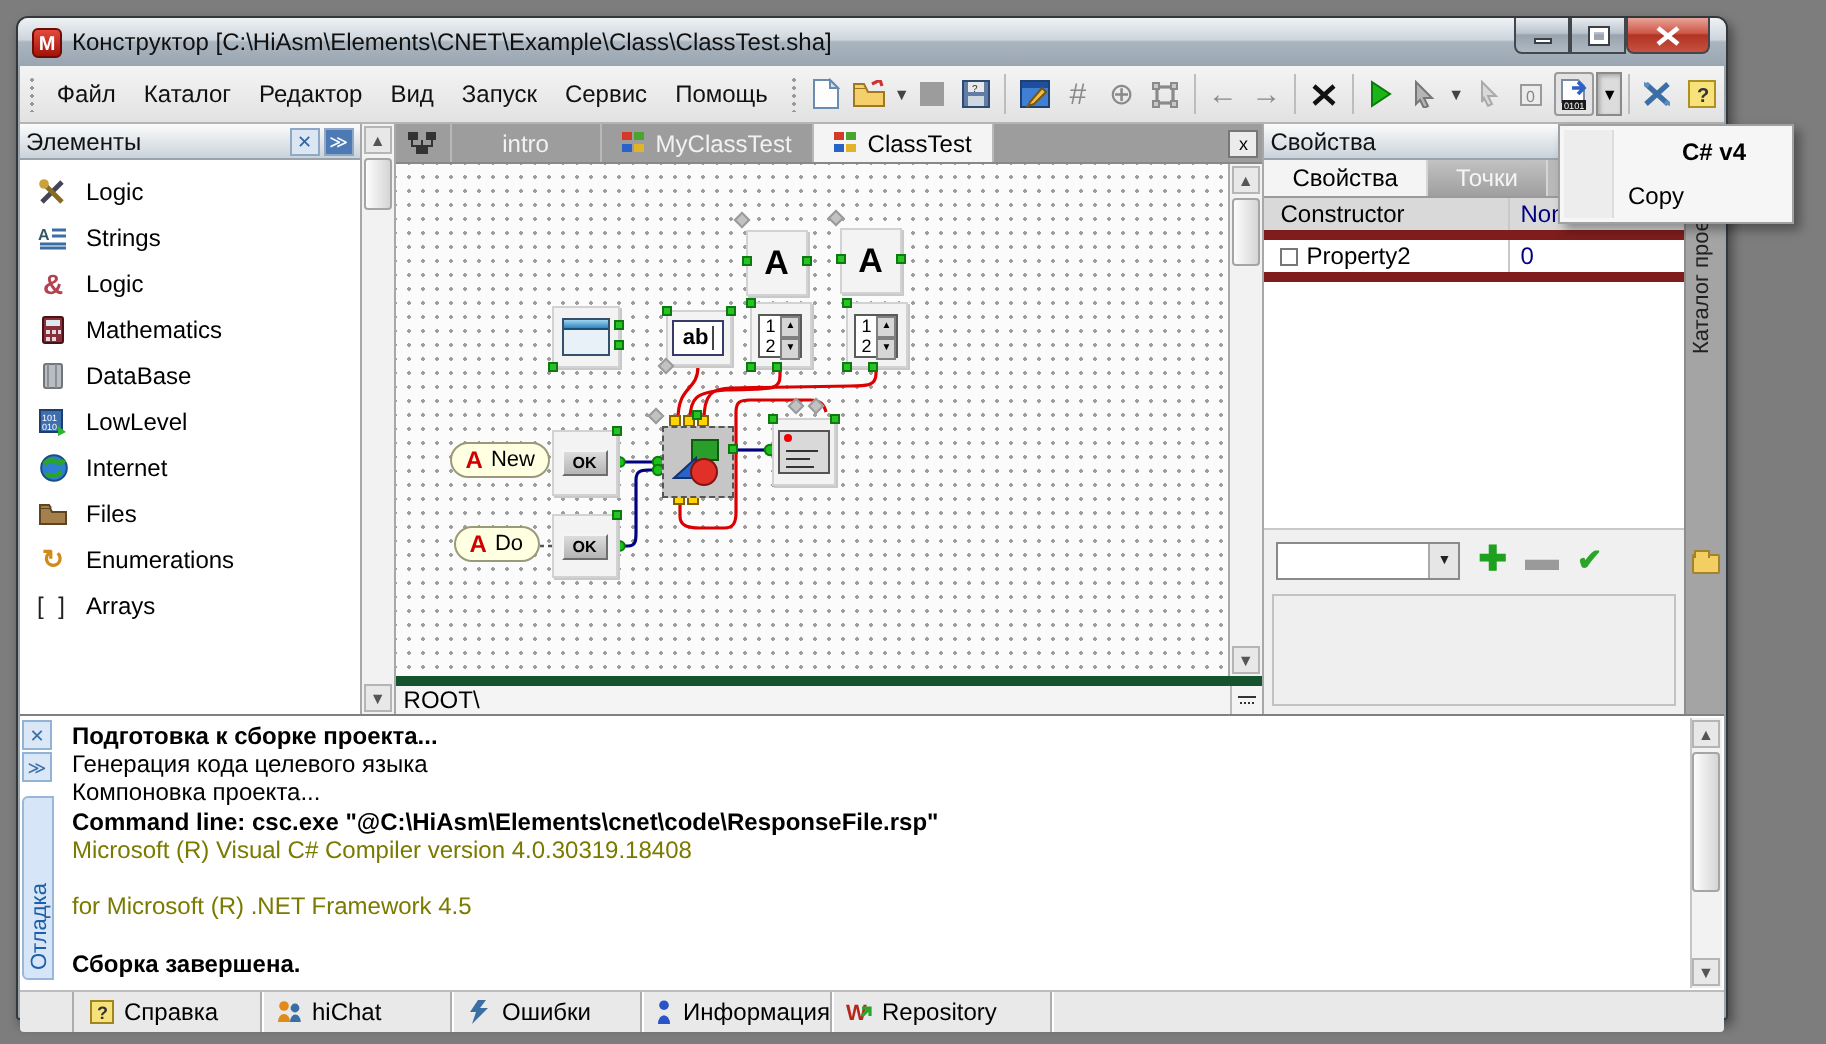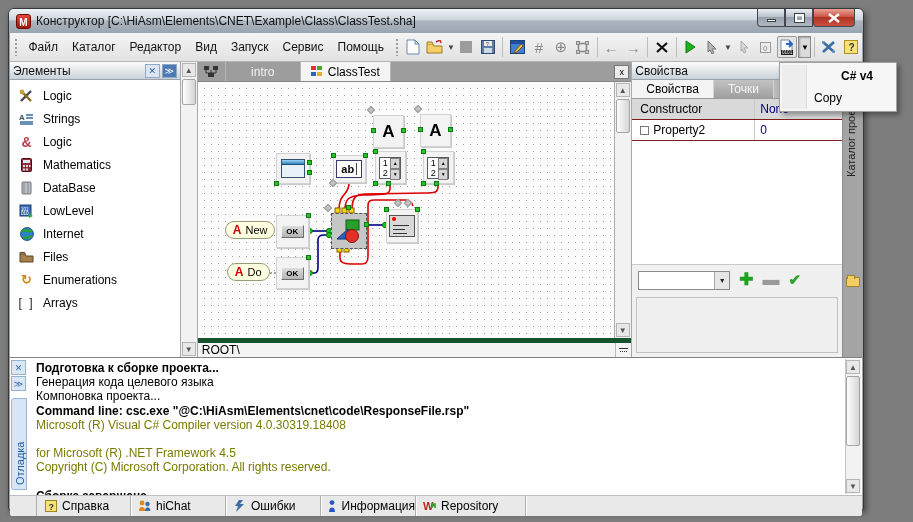--- a/index.html
+++ b/index.html
@@ -91,21 +91,21 @@
   .frmico { width:26px; height:22px; background:#d9d9d9; border:1px solid #555; position:relative;}
   .frmico .bar { height:5px; background:#3b5b80; border-bottom:1px solid #222; }
   .frmico .dot { position:absolute; left:2px; top:1px; width:4px; height:4px; border-radius:50%; background:#e00; }
   .frmico .ln { position:absolute; left:3px; height:1px; background:#333; }
 
   
   #rightpanel { width:211px; border-left:1px solid #a8a8a8; background:#f0f0f0; display:flex; flex-direction:column; }
   #prop-tabs { height:19px; display:flex; background:#b9b9b9; border-bottom:1px solid #9a9a9a;}
   .ptab { padding:2px 14px; font-size:12px; border-right:1px solid #d5d5d5; color:#f5f5f5; background:linear-gradient(#c2c2c2,#9f9f9f); }
   .ptab.active { background:#f4f4f4; color:#000; }
-  .prow { height:21px; display:flex; border-bottom:1px solid #7f1d1d; font-size:12px; align-items:center; background:#fff; }
+  .prow { height:21px; display:flex; border-bottom:5px solid #7f1d1d; font-size:12px; align-items:center; background:#fff; }
   .prow.hl { background:#d9d9d9; }
   .pname { width:123px; padding-left:8px; border-right:1px solid #c9c9c9; height:100%; display:flex; align-items:center; gap:4px; color:#000;}
   .pval { flex:1; padding-left:5px; color:#000080; }
   .cb { width:9px; height:9px; border:1px solid #777; background:#fff; }
   #prop-empty { flex:1; background:#fff; border-bottom:1px solid #c9c9c9; }
   #combo-row { height:30px; display:flex; align-items:center; padding:0 6px; gap:9px; background:#f0f0f0; }
   #combo { width:92px; height:19px; background:#fff; border:1px solid #8a8a8a; display:flex; align-items:center; }
   #combo .cbtn { margin-left:auto; width:15px; height:17px; background:#e6e6e6; border-left:1px solid #aaa; font-size:7px; display:flex; align-items:center; justify-content:center; color:#222;}
   .plus { color:#1fa11f; font-size:17px; font-weight:bold; line-height:14px;}
   .minus { color:#9a9a9a; font-size:17px; font-weight:bold; line-height:10px;}
@@ -401,20 +401,29 @@
         <div class="dtab first">
           <svg width="16" height="13">
               <rect x="1" y="1" width="5" height="4" fill="#333"></rect>
               <rect x="10" y="1" width="5" height="4" fill="#333"></rect>
               <rect x="5" y="8" width="6" height="4" fill="#333"></rect>
               <path d="M3,5 v3 h10 v-3 M8,8 v-3" stroke="#333" fill="none"></path>
             </svg>
         </div>
         <div class="dtab" style="width:75px;">
           <span>intro</span>
+        </div>
+        <div class="dtab">
+          <span class="flag">
+              <i style="background:#d43a2a;"></i>
+              <i style="background:#49a52f;"></i>
+              <i style="background:#2a63c8;"></i>
+              <i style="background:#e0b32a;"></i>
+            </span>
+          <span>MyClassTest</span>
         </div>
         <div class="dtab active">
           <span class="flag">
               <i style="background:#d43a2a;"></i>
               <i style="background:#49a52f;"></i>
               <i style="background:#2a63c8;"></i>
               <i style="background:#e0b32a;"></i>
             </span>
           <span>ClassTest</span>
         </div>
@@ -601,21 +610,20 @@
         <span>Отладка</span>
       </div>
     <div id="log-text">
       <div class="log-b">Подготовка к сборке проекта...</div>
       <div>Генерация кода целевого языка</div>
       <div>Компоновка проекта...</div>
       <div class="log-b">Command line: csc.exe  "@C:\HiAsm\Elements\cnet\code\ResponseFile.rsp"</div>
       <div class="log-o">Microsoft (R) Visual C# Compiler version 4.0.30319.18408</div>
       <div>&nbsp;</div>
       <div class="log-o">for Microsoft (R) .NET Framework 4.5</div>
-      <div class="log-o">Copyright (C) Microsoft Corporation. All rights reserved.</div>
       <div>&nbsp;</div>
       <div class="log-b">Сборка завершена.</div>
     </div>
     <div id="log-scroll">
       <div class="sc-arrow" style="top:1px;left:0;">▲</div>
       <div class="sc-thumb" style="top:17px;left:0;height:70px;"></div>
       <div class="sc-arrow" style="bottom:1px;left:0;">▼</div>
     </div>
   </div>
 

